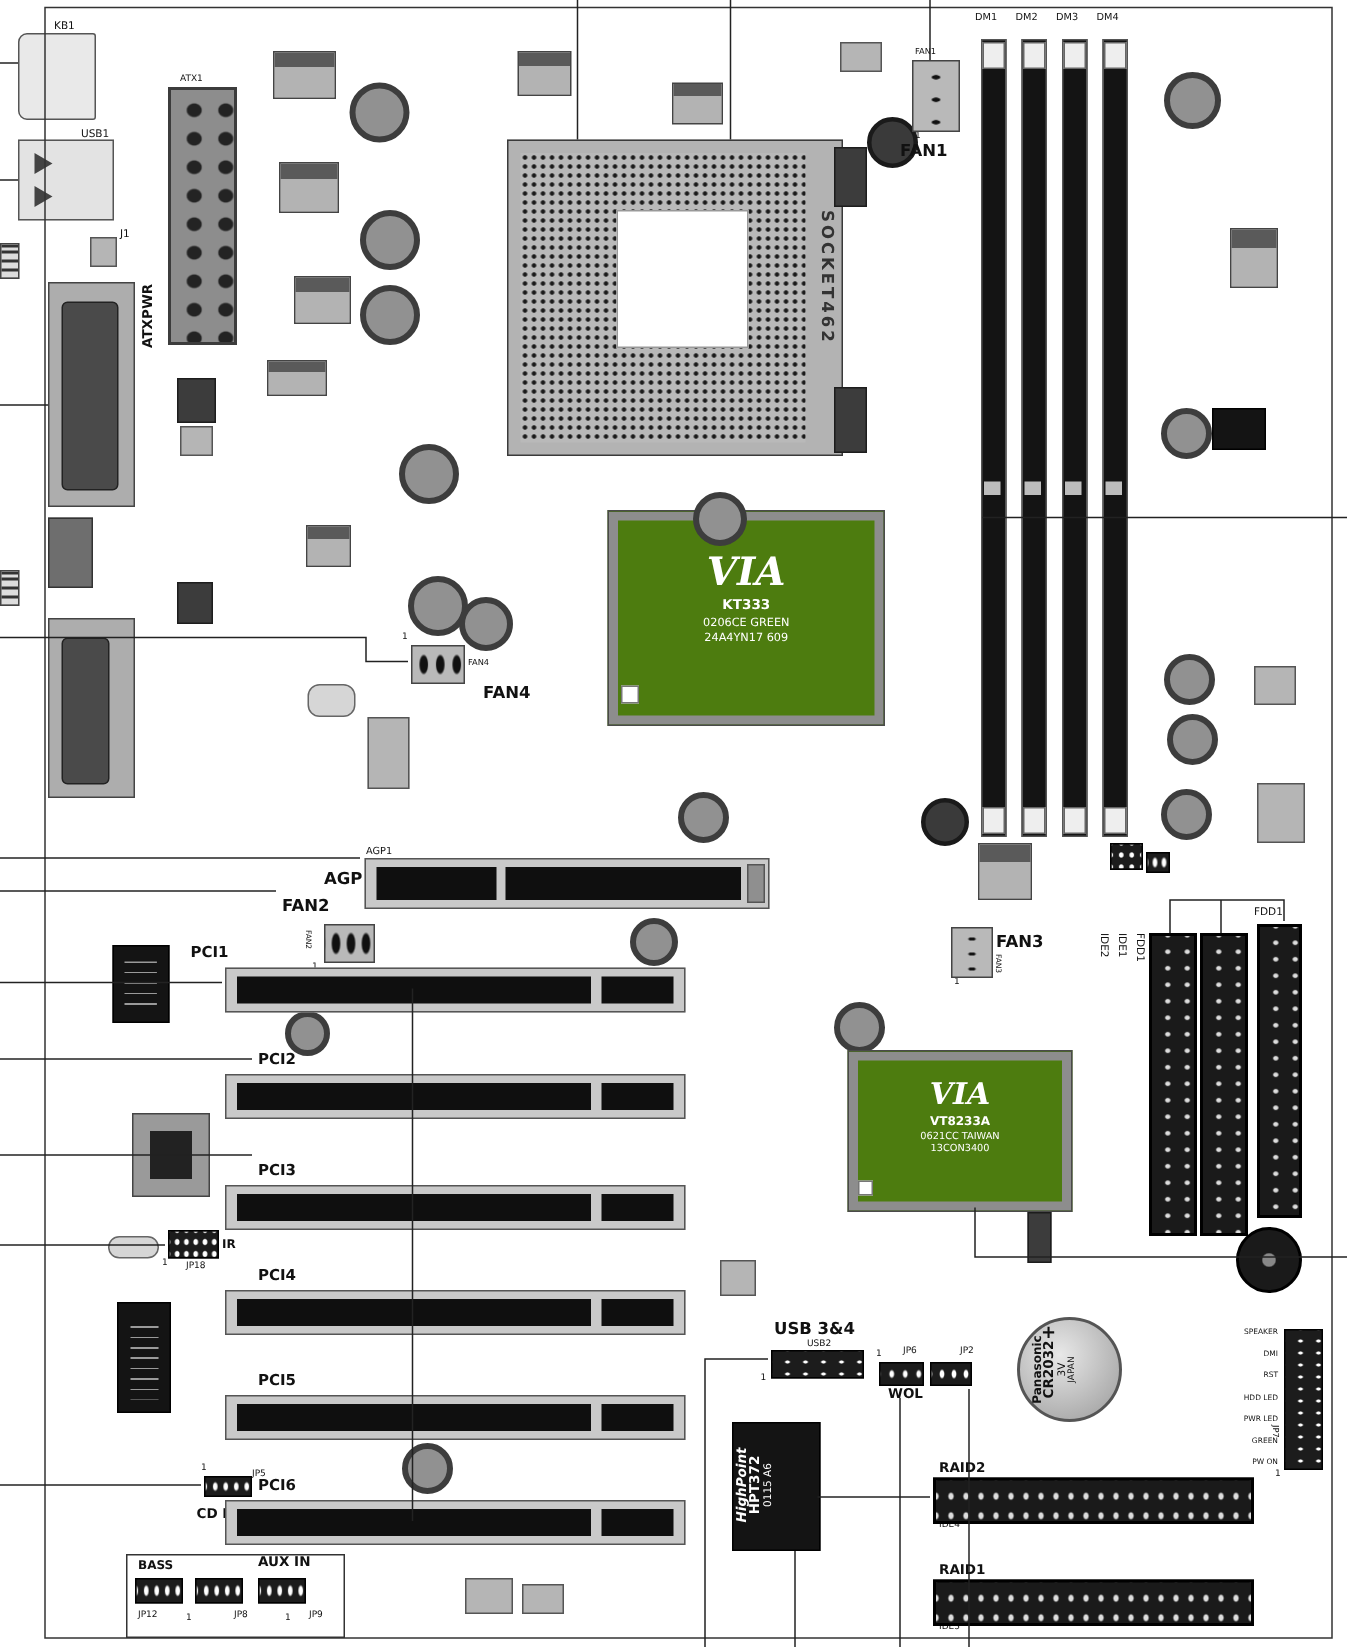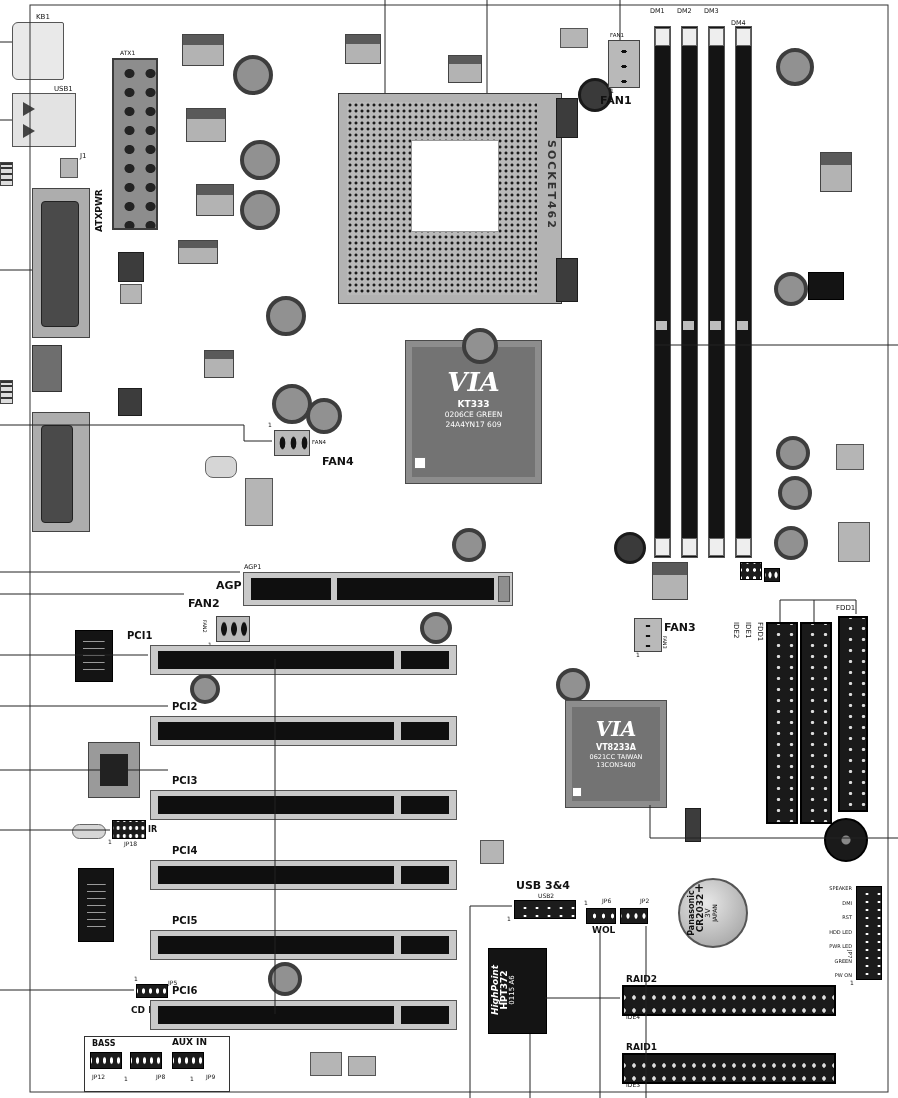--- a/index.html
+++ b/index.html
@@ -19,21 +19,21 @@
           background-image:radial-gradient(#fff 1.2px,transparent 1.9px);}
   .fanconn{position:absolute;background:#b9b9b9;border:1px solid #444;}
   .pcislot{position:absolute;background:#c9c9c9;border:1px solid #555;}
   .slotbar{position:absolute;background:#0f0f0f;top:5px;bottom:5px;}
   .dimm{position:absolute;width:15px;background:#141414;border:1px solid #555;}
   .clip{position:absolute;width:13px;height:16px;background:#eee;border:1px solid #666;}
   .dkey{position:absolute;left:1px;width:11px;height:9px;background:#bdbdbd;}
   .ide{position:absolute;background:#1a1a1a;border:2px solid #000;
        background-image:radial-gradient(#ddd 1.4px,transparent 2.1px);
        background-size:13px 11px;background-position:4px 5px;}
-  .viachip{position:absolute;background:#737373;border:1px solid #4a4a4a;box-shadow:inset 0 0 0 6px #8d8d8d;}
+  .viachip{position:absolute;background:#4d7c0f;border:1px solid #4a4a4a;box-shadow:inset 0 0 0 6px #8d8d8d;padding-left:48px;}
   .vialogo{font-family:"DejaVu Serif",serif;font-style:italic;font-weight:bold;color:#fff;}
   .chiptxt{color:#fff;text-align:center;line-height:1.25;}
   .blackchip{position:absolute;background:#141414;border:1px solid #000;}
   .socket{position:absolute;background:#b3b3b3;border:1px solid #3a3a3a;}
   .pinfield{position:absolute;background-color:#b9b9b9;
             background-image:radial-gradient(#1b1b1b 1.2px,transparent 1.8px);background-size:6px 6px;}
   svg{position:absolute;left:0;top:0;z-index:6;pointer-events:none;}
   .z{z-index:2;}
 </style>
 </head>
@@ -139,21 +139,21 @@
   <div class="dbox z" style="left:556px;top:258px;width:20px;height:42px;"></div>
 
   <span class="lbl" style="left:610px;top:33px;font-size:5.5px;">FAN1</span>
   <div class="fanconn z" style="left:608px;top:40px;width:30px;height:46px;background-image:radial-gradient(#111 2.5px,transparent 3.2px);background-size:100% 15px;background-position:0 3px;"></div>
   <span class="lbl" style="left:610px;top:88px;font-size:6px;">1</span>
   <span class="lbl b" style="left:600px;top:95px;font-size:11px;">FAN1</span>
 
   <span class="lbl" style="left:650px;top:8px;font-size:6.5px;">DM1</span>
   <span class="lbl" style="left:677px;top:8px;font-size:6.5px;">DM2</span>
   <span class="lbl" style="left:704px;top:8px;font-size:6.5px;">DM3</span>
-  <span class="lbl" style="left:731px;top:20px;font-size:6.5px;">DM4</span>
+  <span class="lbl" style="left:731px;top:8px;font-size:6.5px;">DM4</span>
 
   <div class="dimm z" style="left:654px;top:26px;height:530px;">
       <div class="dkey" style="top:294px;"></div>
     </div>
   <div class="dimm z" style="left:681px;top:26px;height:530px;">
       <div class="dkey" style="top:294px;"></div>
     </div>
   <div class="dimm z" style="left:708px;top:26px;height:530px;">
       <div class="dkey" style="top:294px;"></div>
     </div>

